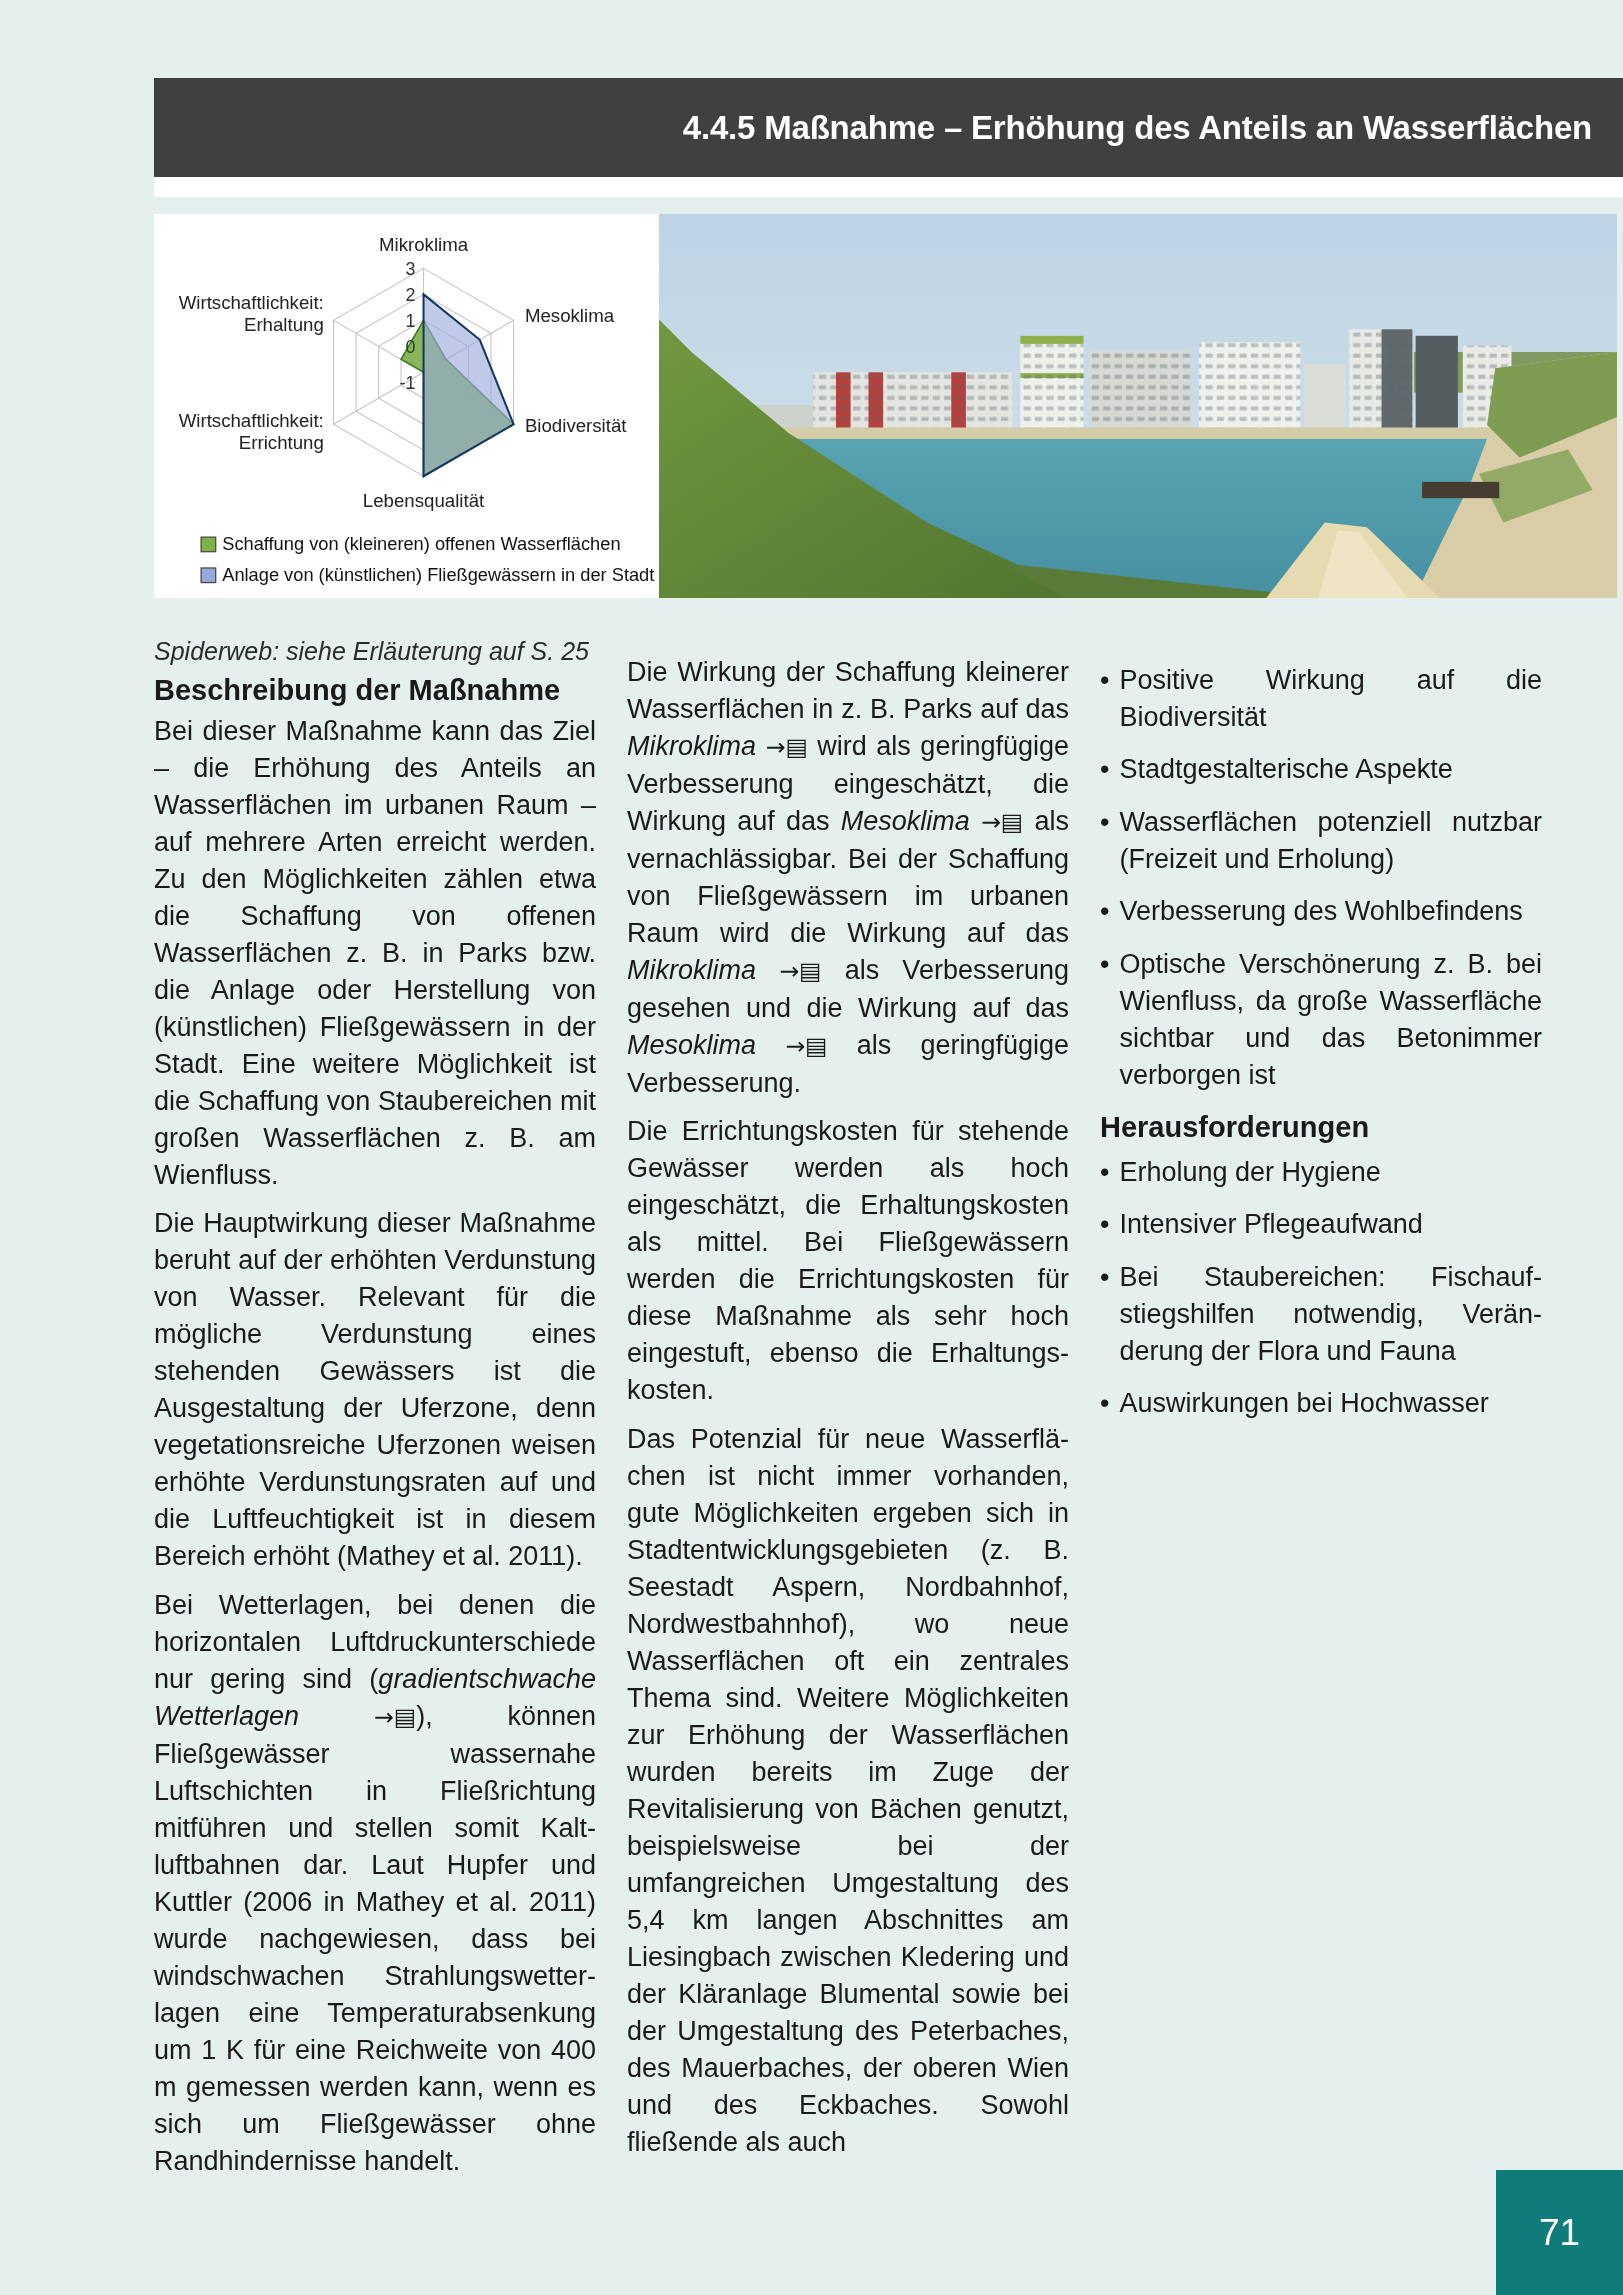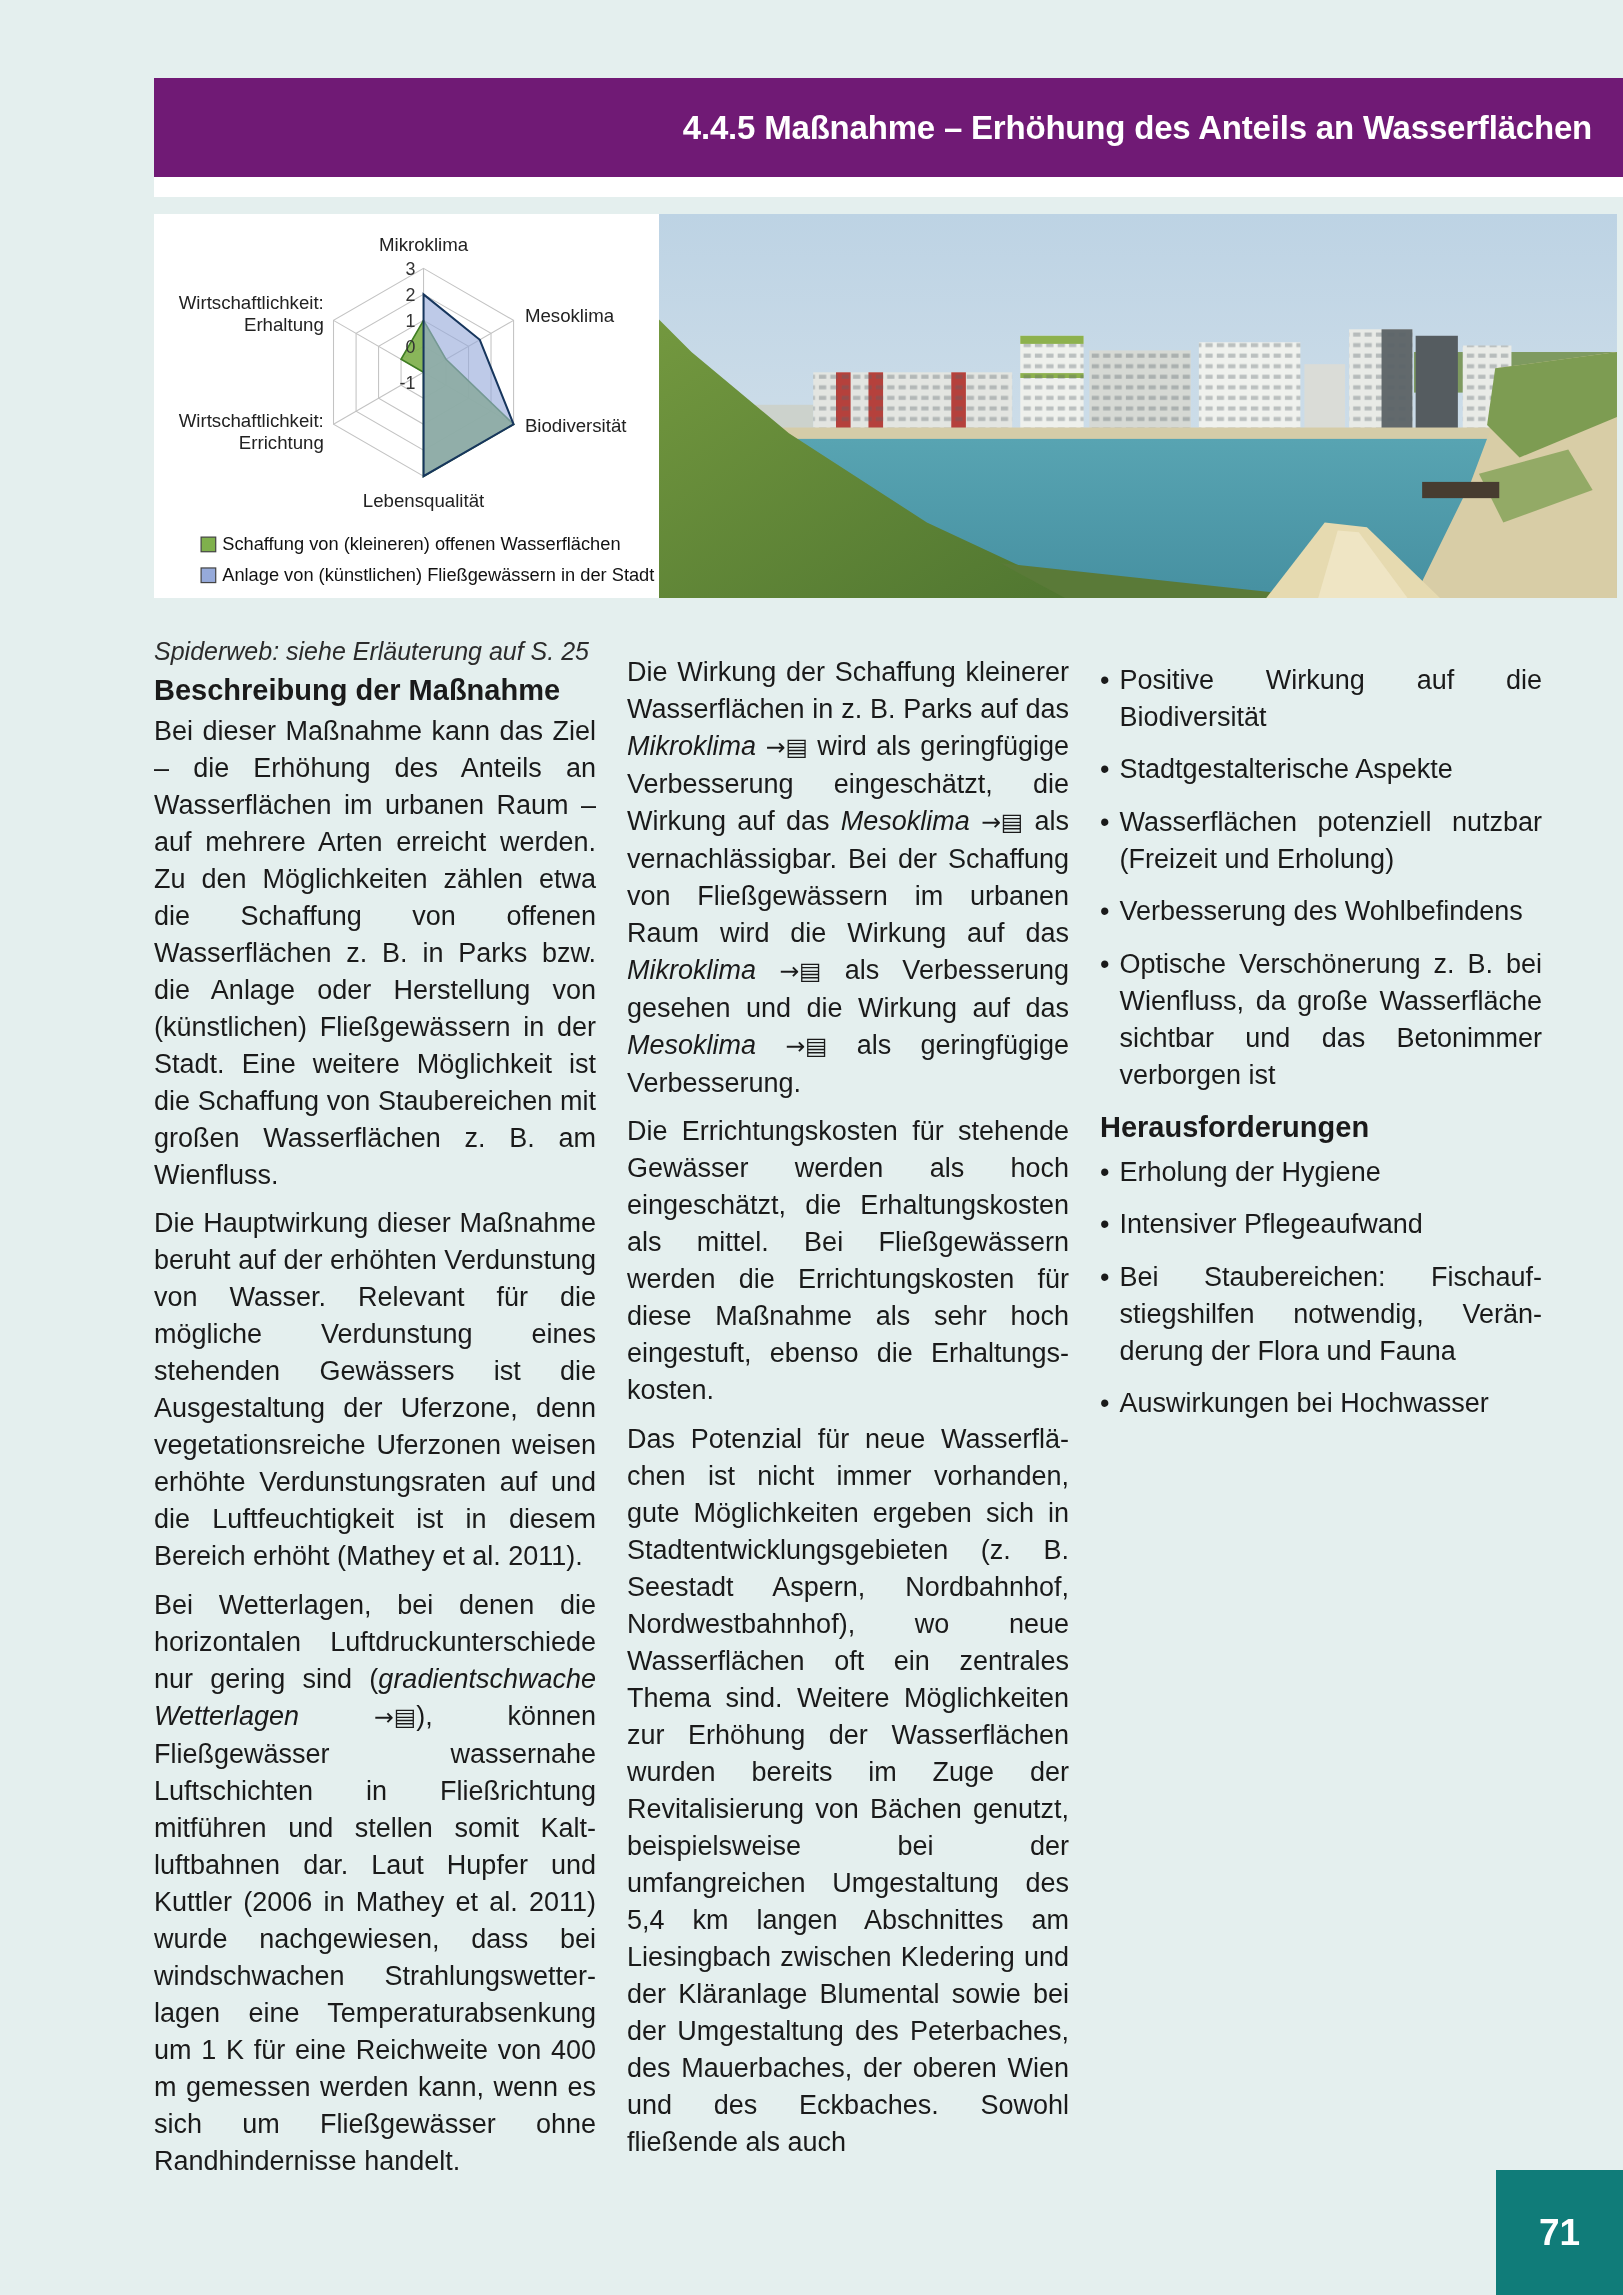--- a/index.html
+++ b/index.html
@@ -4,21 +4,21 @@
 <style>
   html,body{margin:0;padding:0;}
   body{
     width:1623px;height:2295px;position:relative;
     background:#e4efee;
     font-family:"Liberation Sans",sans-serif;
     color:#1a1a1a;overflow:hidden;
   }
   .header-bar{
     position:absolute;left:154px;top:78px;right:0;height:99px;
-    background:#701a75;display:flex;align-items:center;justify-content:flex-end;
+    background:#404040;display:flex;align-items:center;justify-content:flex-end;
     padding-right:31px;box-sizing:border-box;
   }
   .header-bar h1{
     margin:0;color:#ffffff;font-size:33px;font-weight:bold;letter-spacing:-0.2px;
   }
   .white-strip{position:absolute;left:154px;top:177px;right:0;height:19.5px;background:#ffffff;}
   .figure-panel{position:absolute;left:154px;top:214px;width:1463px;height:384px;background:#ffffff;}
   .chartbox{position:absolute;left:0;top:0;width:505px;height:384px;}
   .photobox{position:absolute;left:505px;top:0;width:958px;height:384px;}
   .caption{
@@ -31,21 +31,21 @@
   .col h2{font-size:29px;line-height:37px;font-weight:bold;margin:7.3px 0 4px 0;}
   .col h2:first-child{margin-top:18px;}
   .col ul{list-style:none;margin:8px 0 0 0;padding:0;}
   .col li{position:relative;padding-left:19.5px;margin-bottom:15.4px;text-align:justify;hyphens:manual;}
   .col li::before{content:"\2022";position:absolute;left:0;top:0;}
   em{font-style:italic;}
   .gloss{font-style:normal;white-space:nowrap;font-family:"DejaVu Sans",sans-serif;font-size:0.88em;}
   .pagenum{
     position:absolute;left:1496px;top:2170px;width:127px;height:125px;
     background:#107c79;color:#ffffff;display:flex;align-items:center;justify-content:center;
-    font-size:37px;font-weight:bold;
+    font-size:37px;font-weight:normal;
   }
   
   .tick{font-family:"Liberation Sans",sans-serif;font-size:22px;fill:#333;}
   .axis{font-family:"Liberation Sans",sans-serif;font-size:23px;fill:#222;}
   .legend{font-family:"Liberation Sans",sans-serif;font-size:22.5px;fill:#111;}
 </style>
 </head>
 <body>
 
 <div class="header-bar">

